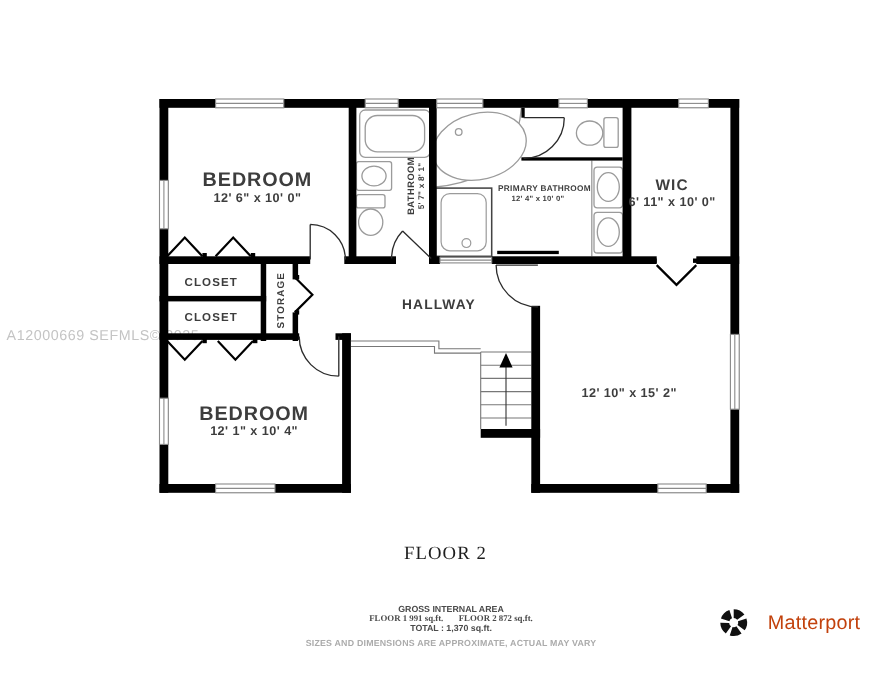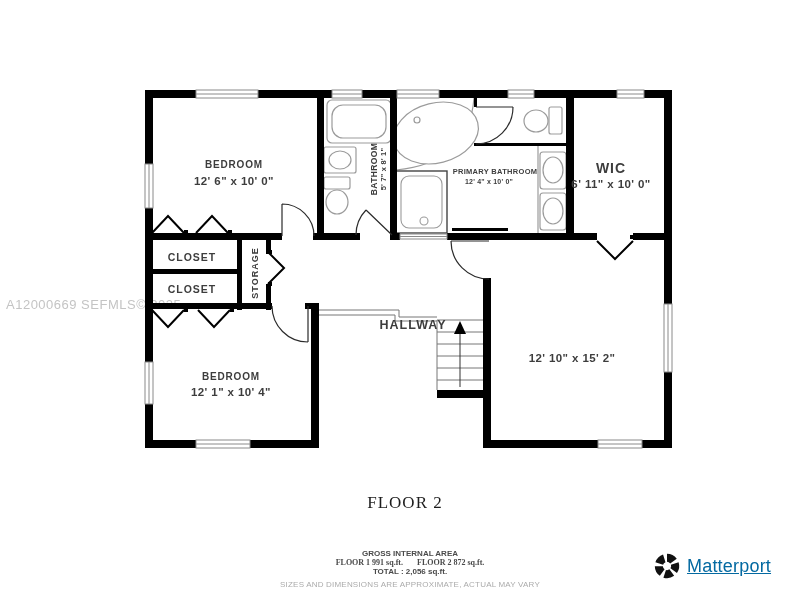--- a/index.html
+++ b/index.html
@@ -7,39 +7,39 @@
     position:relative; width:800px; height:613px; background:#ffffff;
     font-family:"Liberation Sans", sans-serif; overflow:hidden;
   }
   .plan-svg { position:absolute; left:0; top:0; }
   .lbl {
     position:absolute; transform:translate(-50%,-50%);
     white-space:nowrap; text-align:center; color:#3d3d3d;
     font-weight:700; letter-spacing:0.8px;
   }
   .lbl-v { transform:translate(-50%,-50%) rotate(-90deg); }
-  .room-name { font-size:10px; }
+  .room-name { font-size:18px; }
   .room-dims { font-size:11.5px; font-weight:700; letter-spacing:0.4px; }
   .small-name { font-size:7.5px; letter-spacing:0.3px; }
   .small-dims { font-size:7px; font-weight:700; letter-spacing:0.2px; }
   .wic-name { font-size:14px; letter-spacing:1px; }
   .closet-name { font-size:10.5px; letter-spacing:1px; }
   .storage-name { font-size:9px; letter-spacing:1px; }
   .hallway-name { font-size:12.5px; letter-spacing:1px; }
   .vlabel-line1 { font-size:8.5px; font-weight:700; letter-spacing:0.4px; }
   .vlabel-line2 { font-size:7.5px; font-weight:700; letter-spacing:0.2px; }
   .floor-title { font-size:17px; font-weight:400; color:#1d1d1d; letter-spacing:1px; }
   .footer-line { position:absolute; transform:translate(-50%,0); white-space:nowrap;
                  color:#4a4a4a; font-size:8px; font-weight:700; }
   .footer-line .gap { display:inline-block; width:14px; }
-  .disclaimer { color:#ababab; font-weight:400; font-size:8px; letter-spacing:0.2px; }
+  .disclaimer { color:#ababab; font-weight:700; font-size:8px; letter-spacing:0.2px; }
   .watermark { position:absolute; left:6px; top:297px; color:#c4c4c4;
                font-size:13px; letter-spacing:0.5px; }
   .brand { position:absolute; left:652px; top:551px; display:flex; align-items:center; }
-  .brand-text { font-size:18px; color:#0369a1; margin-left:5px; letter-spacing:0.2px;text-decoration:underline; }
+  .brand-text { font-size:18px; color:#c2410c; margin-left:16px; letter-spacing:0.2px; }
 </style>
 </head>
 <body>
 
 <div class="page">
 
   <div class="watermark">A12000669 SEFMLS© 2025</div>
 
   <svg class="plan-svg" width="800" height="613" viewBox="0 0 800 613">
 
@@ -189,34 +189,34 @@
   <div class="lbl small-dims" style="left:489px; top:181px;">12' 4" x 10' 0"</div>
 
   <div class="lbl wic-name" style="left:611px; top:168px;">WIC</div>
   <div class="lbl room-dims" style="left:611px; top:184px;">6' 11" x 10' 0"</div>
 
   <div class="lbl closet-name" style="left:192px; top:257px;">CLOSET</div>
   <div class="lbl closet-name" style="left:192px; top:289px;">CLOSET</div>
 
   <div class="lbl lbl-v storage-name" style="left:255px; top:273px;">STORAGE</div>
 
-  <div class="lbl hallway-name" style="left:413px; top:277px;margin-top:48px;">HALLWAY</div>
+  <div class="lbl hallway-name" style="left:399px; top:277px;">HALLWAY</div>
 
   <div class="lbl room-name" style="left:231px; top:376px;">BEDROOM</div>
   <div class="lbl room-dims" style="left:231px; top:392px;">12' 1" x 10' 4"</div>
 
   <div class="lbl room-dims" style="left:572px; top:358px;">12' 10" x 15' 2"</div>
 
   <div class="lbl floor-title" style="left:405px; top:503px;font-family:Liberation Serif, serif;">FLOOR 2</div>
 
   <div class="footer-line" style="left:410px; top:549px;">GROSS INTERNAL AREA</div>
   <div class="footer-line" style="left:410px; top:558px;font-family:Liberation Serif, serif;">
     <span>FLOOR 1 991 sq.ft.</span><span class="gap"></span><span>FLOOR 2 872 sq.ft.</span>
   </div>
-  <div class="footer-line" style="left:410px; top:567px;">TOTAL :  2,056 sq.ft.</div>
+  <div class="footer-line" style="left:410px; top:567px;">TOTAL :  1,370 sq.ft.</div>
   <div class="footer-line disclaimer" style="left:410px; top:580px;">SIZES AND DIMENSIONS ARE APPROXIMATE, ACTUAL MAY VARY</div>
 
   <div class="brand">
     <svg width="30" height="30" viewBox="0 0 32 32">
       <g fill="#111111">
         <path d="M16,3 A13,13 0 0 1 26.4,8.2 L19.4,13.2 A4.4,4.4 0 0 0 16,11.6 Z"></path>
         <path d="M16,3 A13,13 0 0 1 26.4,8.2 L19.4,13.2 A4.4,4.4 0 0 0 16,11.6 Z" transform="rotate(72 16 16)"></path>
         <path d="M16,3 A13,13 0 0 1 26.4,8.2 L19.4,13.2 A4.4,4.4 0 0 0 16,11.6 Z" transform="rotate(144 16 16)"></path>
         <path d="M16,3 A13,13 0 0 1 26.4,8.2 L19.4,13.2 A4.4,4.4 0 0 0 16,11.6 Z" transform="rotate(216 16 16)"></path>
         <path d="M16,3 A13,13 0 0 1 26.4,8.2 L19.4,13.2 A4.4,4.4 0 0 0 16,11.6 Z" transform="rotate(288 16 16)"></path>

